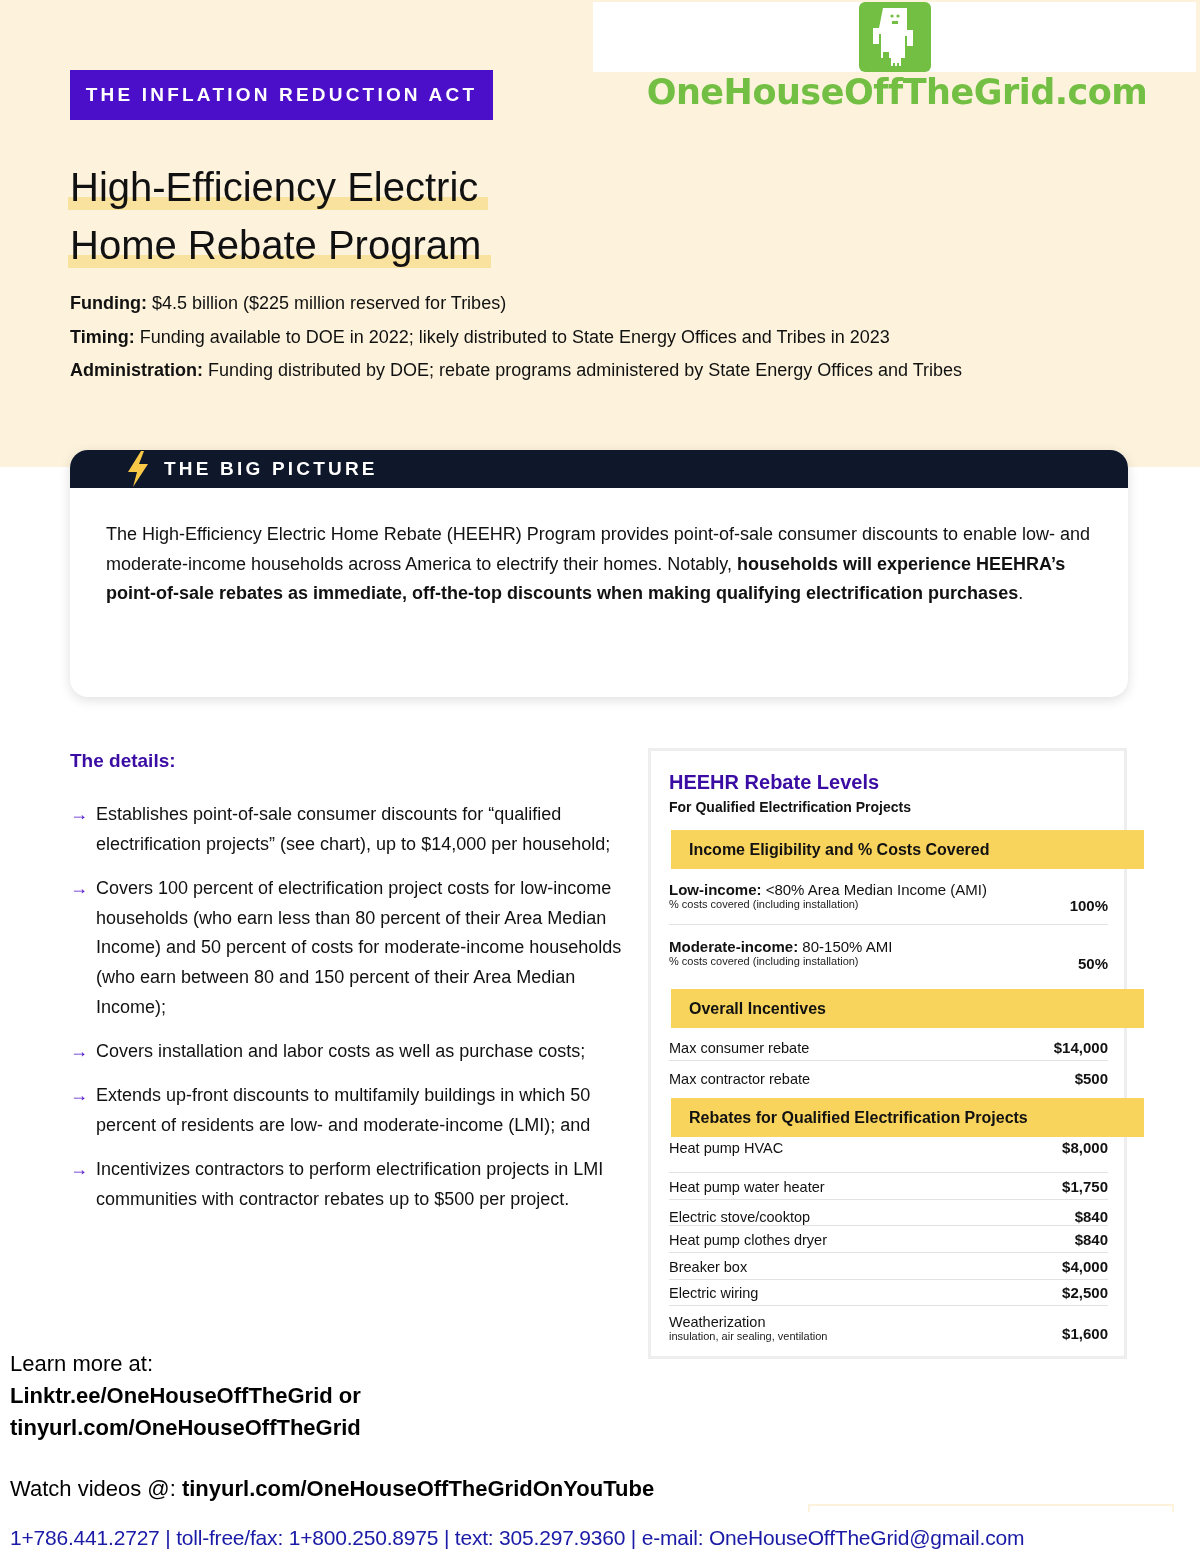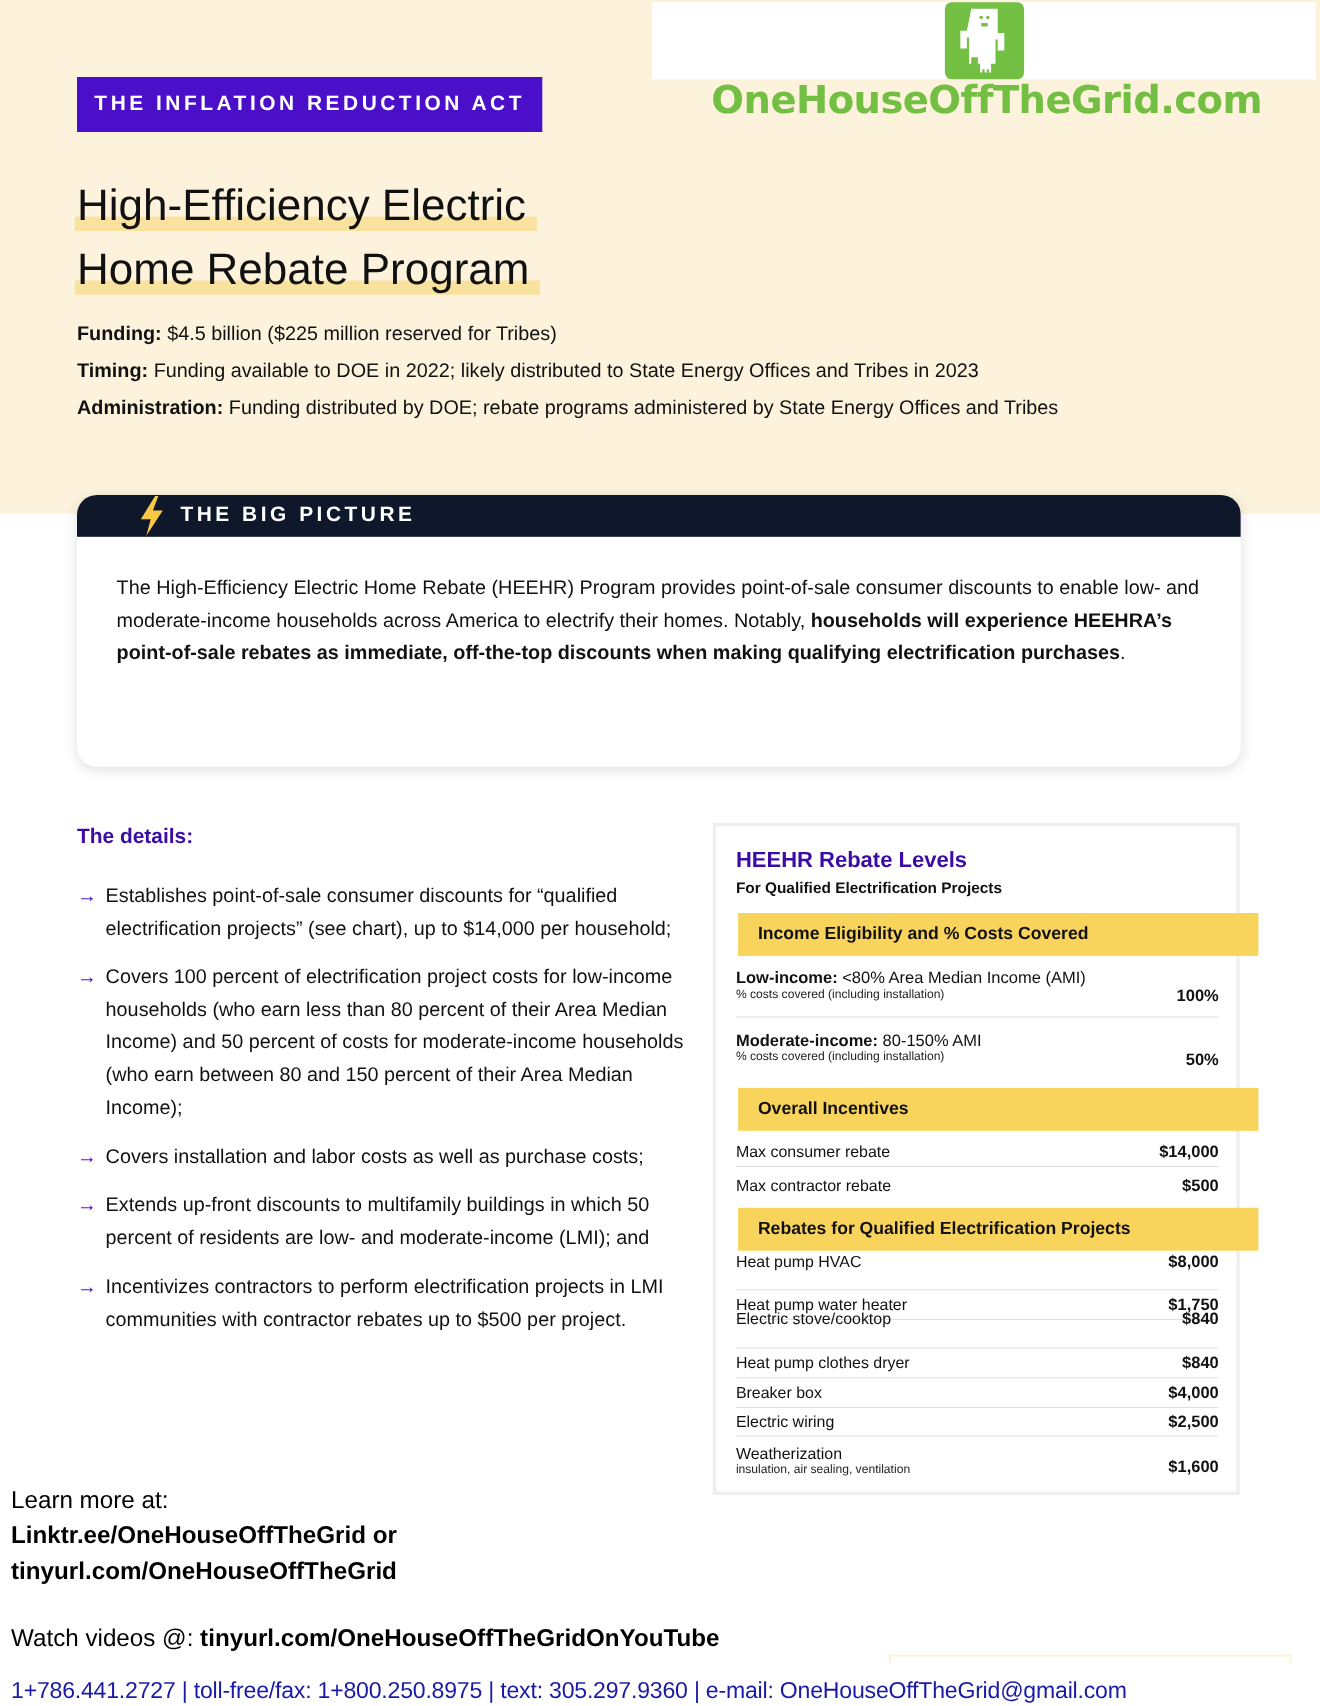--- a/index.html
+++ b/index.html
@@ -135,21 +135,21 @@
   <div class="band" style="top:347px">Rebates for Qualified Electrification Projects</div>
 
   <div class="row sep" style="top:396px; height:26px; padding-bottom:16px;">
     <span>Heat pump HVAC</span>
       <span class="val">$8,000</span>
   </div>
   <div class="row sep" style="top:422px; height:27px; padding-bottom:4px;">
     <span>Heat pump water heater</span>
       <span class="val">$1,750</span>
   </div>
-  <div class="row sep" style="top:449px; height:26px; padding-bottom:17px;gap:13px;">
+  <div class="row sep" style="top:449px; height:26px; padding-bottom:0;gap:13px;">
     <span>Electric stove/cooktop</span>
       <span class="val">$840</span>
   </div>
   <div class="row sep" style="top:475px; height:27px; padding-bottom:4px;">
     <span>Heat pump clothes dryer</span>
       <span class="val">$840</span>
   </div>
   <div class="row sep" style="top:502px; height:27px; padding-bottom:4px;">
     <span>Breaker box</span>
       <span class="val">$4,000</span>

